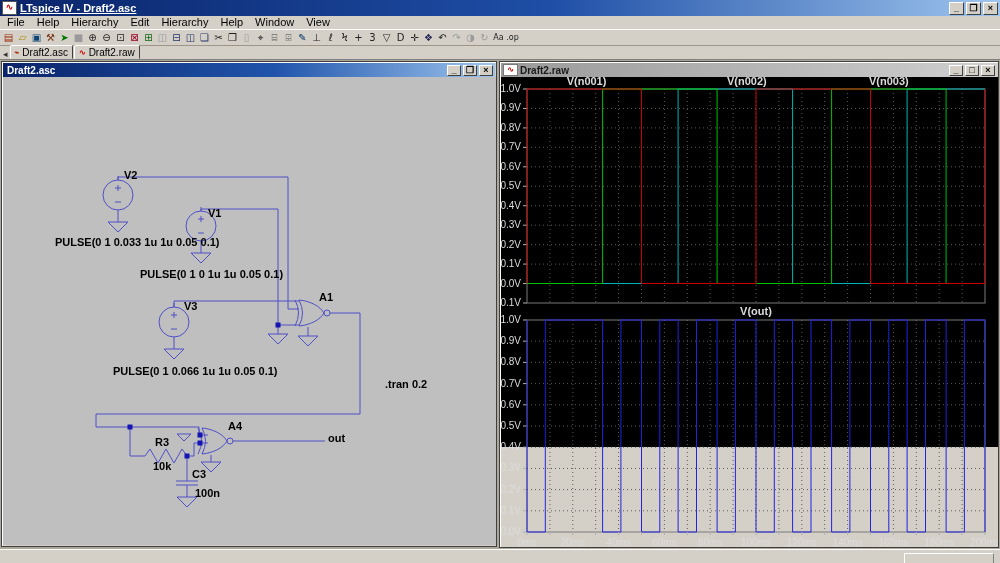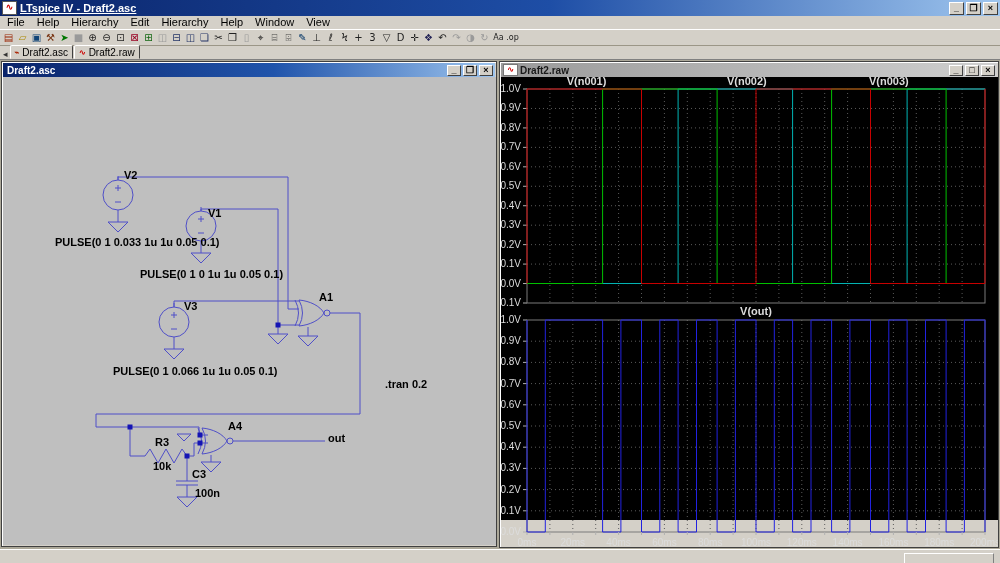--- a/index.html
+++ b/index.html
@@ -33,21 +33,21 @@
   .cwin{position:absolute;background:#d4d0c8;border:1px solid #404040;
     box-shadow:inset 1px 1px 0 #fff;box-sizing:border-box;padding:1px;}
   .ctitle{height:14px;display:flex;align-items:center;font-size:10px;font-weight:bold;padding:0 2px;}
   .ctitle.active{background:linear-gradient(90deg,#0a246a 0%,#2054ab 55%,#9ec5ee 100%);color:#fff;}
   .ctitle.inactive{background:linear-gradient(90deg,#9a9a9a 0%,#cfcfcf 100%);color:#1a1a1a;}
   .ctitle .ttext{flex:1;padding-left:2px;}
   .ctitle .wbtn{width:14px;height:11px;}
   .ctitle .wicon{width:13px;height:10px;background:#fff;border:1px solid #777;color:#c00;
     font-size:8px;line-height:9px;text-align:center;font-weight:bold;}
   .schem-body{background:#bfbfbf;width:493px;height:468px;position:relative;}
-  .wave-body{background:#000;width:497px;height:443px;position:relative;}
+  .wave-body{background:#000;width:497px;height:370px;position:relative;}
   #schem-svg .wire{stroke:#4f4fc8;fill:none;stroke-width:1;}
   #schem-svg .dot{fill:#1414b4;stroke:none;}
   #schem-svg text{font:bold 11px "Liberation Sans",sans-serif;fill:#000;}
   #wave-svg text{font:10px "Liberation Sans",sans-serif;fill:#dcdcdc;}
   #wave-svg text.leg{font:bold 11px "Liberation Sans",sans-serif;}
   
   .statusbar{height:18px;background:#d4d0c8;border-top:1px solid #fff;position:relative;}
   .status-panel{position:absolute;right:6px;top:3px;width:88px;height:12px;background:#d4d0c8;
     border:1px solid;border-color:#fff #808080 #808080 #fff;}
 </style>

